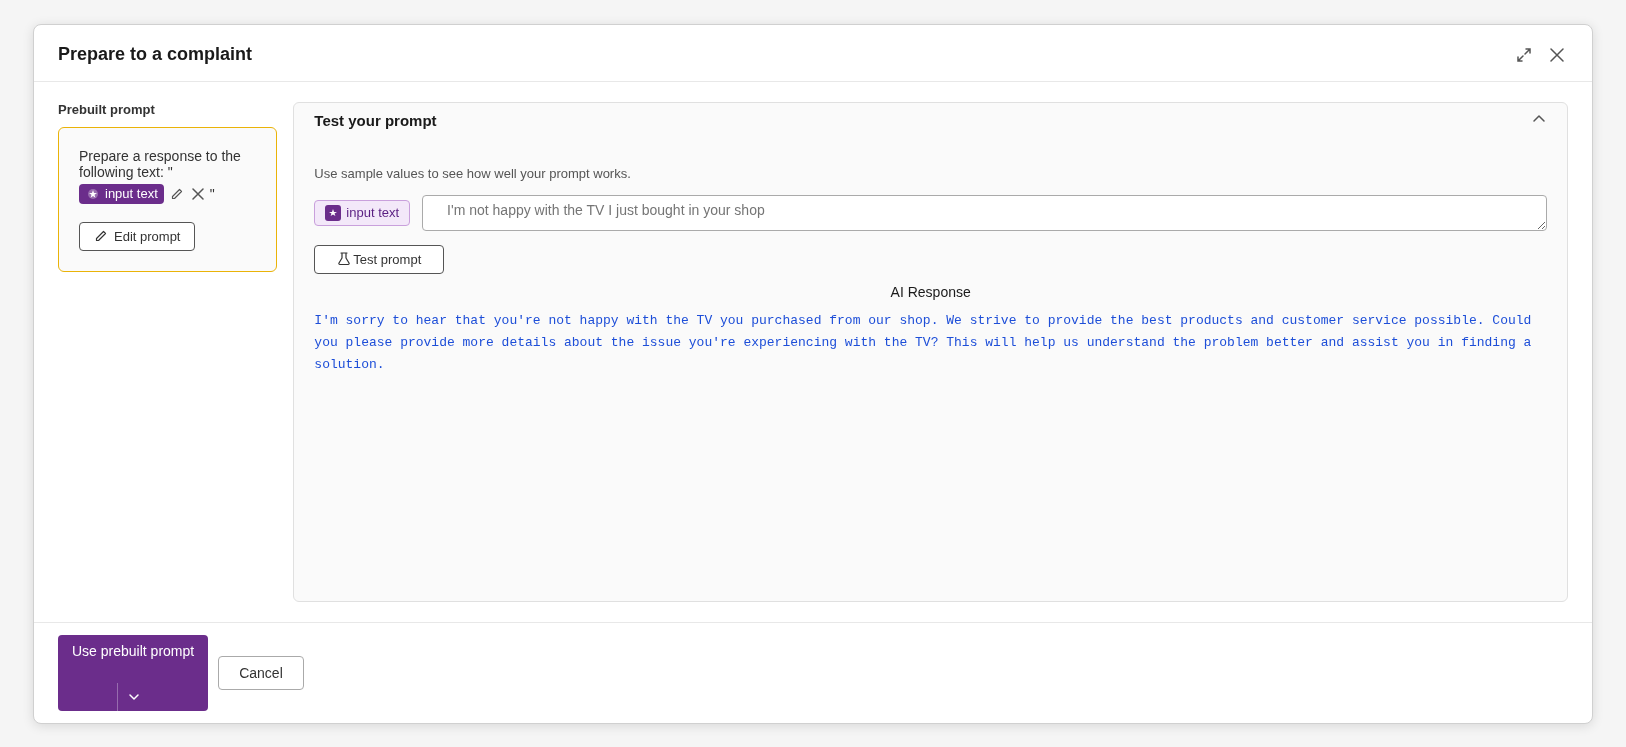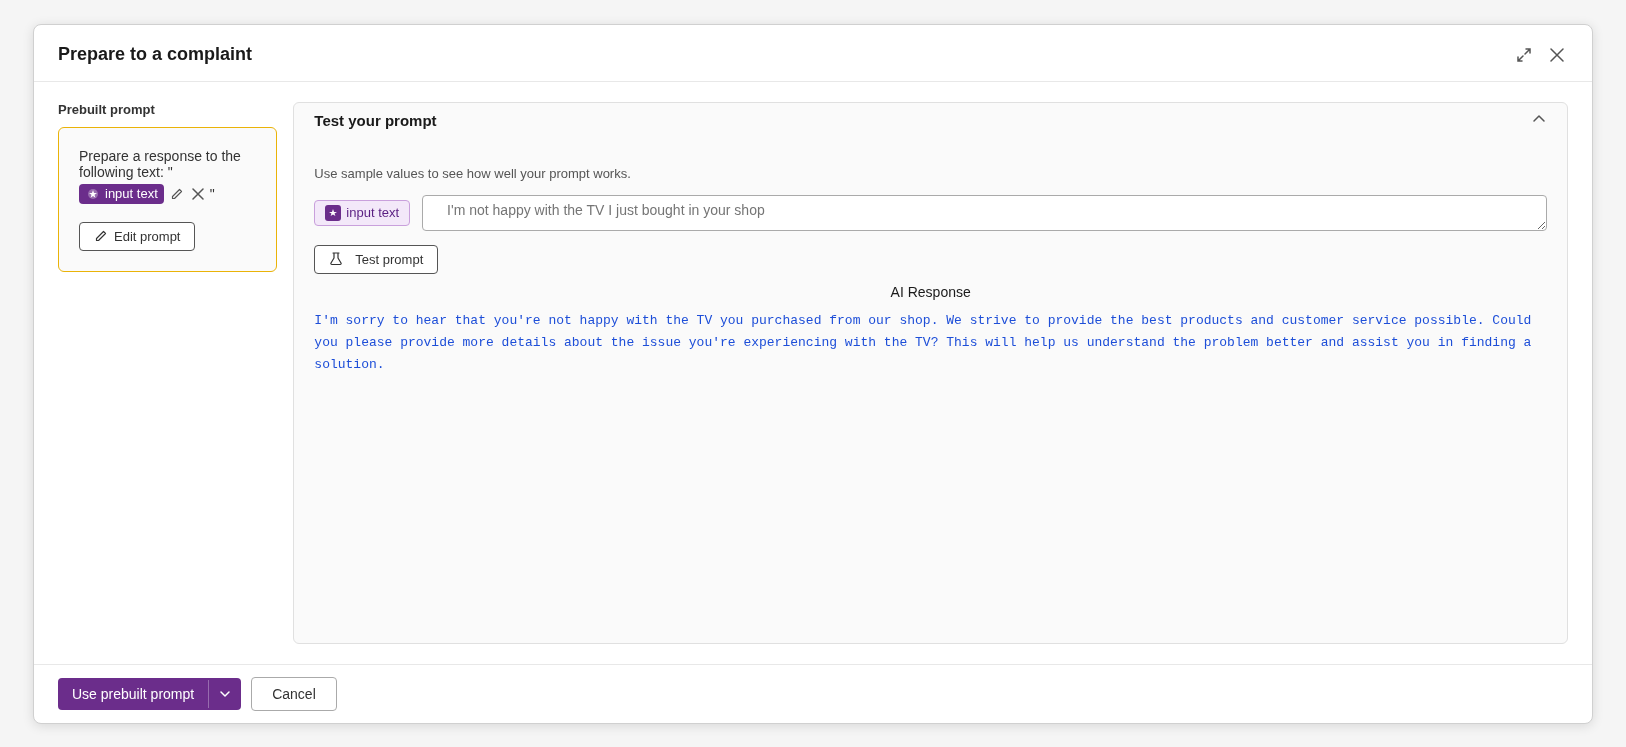--- a/index.html
+++ b/index.html
@@ -185,25 +185,25 @@
       font-size: 14px;
       color: #333;
       background: #fff;
       resize: vertical;
       min-height: 36px;
       font-family: 'Segoe UI', Arial, sans-serif;
     }
     .test-btn {
       display: inline-flex;
       align-items: center;
-      gap: 12px;
+      gap: 2px;
       border: 1px solid #555;
       background: #fff;
       border-radius: 4px;
-      padding: 6px 14px;
+      padding: 6px 22px;
       font-size: 13px;
       cursor: pointer;
       color: #333;
     }
     .ai-response-section {
       margin-top: 10px;
     }
     .ai-response-label {
       font-size: 14px;
       font-weight: 400;
@@ -233,28 +233,29 @@
       text-decoration: none;
     }
     .footer-actions {
       display: flex;
       align-items: center;
       gap: 10px;
     }
     .use-btn {
       display: inline-flex;
       align-items: center;
-      gap: 0;
+      gap: 16px;
       background: #6b2d8b;
       color: white;
       border: none;
       border-radius: 4px;
       font-size: 14px;
       cursor: pointer;
       overflow: hidden;
+      flex-direction: column;
     }
     .use-btn-label {
       padding: 8px 14px;
       font-size: 14px;
     }
     .use-btn-chevron {
       padding: 8px 10px;
       border-left: 1px solid rgba(255,255,255,0.3);
       display: flex;
       align-items: center;

